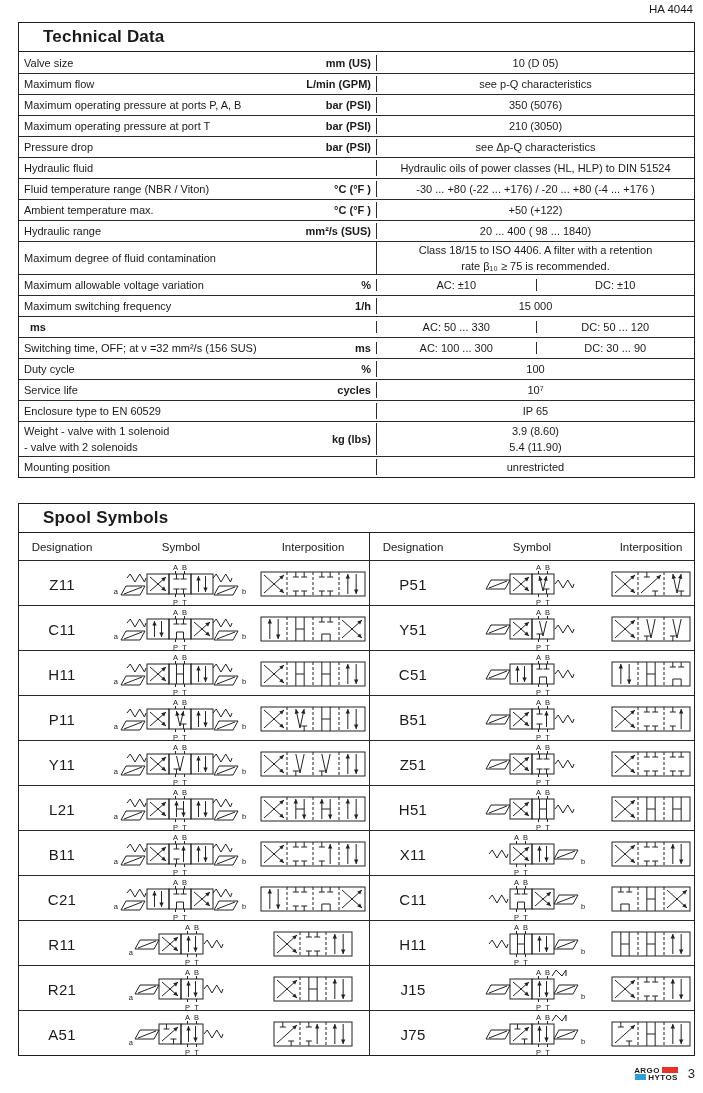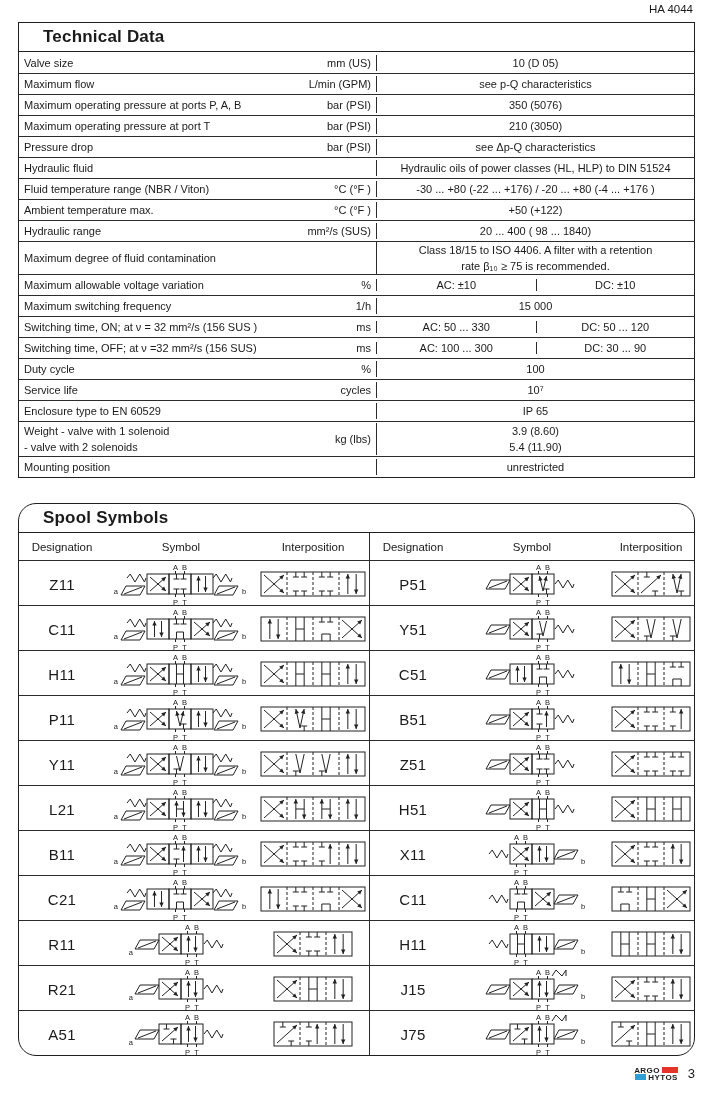--- a/index.html
+++ b/index.html
@@ -12,29 +12,29 @@
 
   .box { position:absolute; left:18px; right:8px; border:1.5px solid #1f1f1f; background:#fff; }
   .box-title { font-size:17px; font-weight:bold; padding:4px 0 4px 24px; border-bottom:1.2px solid #1f1f1f; letter-spacing:.2px; }
 
   
   .tech { top:22px; }
   .trow { display:flex; align-items:center; border-top:1px solid #2b2b2b; min-height:21px; font-size:11px; }
   .trow:first-child { border-top:none; }
   .tlabel { flex:1 1 auto; display:flex; justify-content:space-between; align-items:center; padding:1px 5px 1px 5px; }
   .ltext div { line-height:16px; }
-  .lunit { white-space:nowrap; text-align:right; padding-left:6px; }
+  .lunit { white-space:nowrap; text-align:right; padding-left:6px;font-weight:bold; }
   .tvalue { flex:0 0 318px; border-left:1px solid #2b2b2b; display:flex; align-items:center; justify-content:center; text-align:center; }
   .tvalue .vtext div { line-height:16px; }
   .tvalue.split { justify-content:stretch; text-align:center; }
   .tvalue.split div { flex:1 1 50%; display:flex; align-items:center; justify-content:center; }
   .tvalue.split .dc { border-left:1px solid #2b2b2b; align-self:stretch; }
 
   
-  .spool { top:503px;border-radius:18px; }
+  .spool { top:503px; }
   .spool-table { display:flex; align-items:flex-end; }
   .spool-half { flex:1 1 50%; }
   .spool-half.right { border-left:1px solid #2b2b2b; }
   .spool-head { display:grid; grid-template-columns:86px 152px 1fr; height:27px; align-items:center; font-size:11.5px; }
   .spool-head div { text-align:center; }
   .spool-row { display:grid; grid-template-columns:86px 152px 1fr; height:45px; align-items:center; border-top:1px solid #2b2b2b; }
   .des { text-align:center; font-size:15px; letter-spacing:.3px; }
   .sym, .itp { display:flex; align-items:center; justify-content:center; }
   svg { display:block; }
 
@@ -209,23 +209,20 @@
             <div class="lunit">1/h</div>
           </div>
           <div class="tvalue">
             <div class="vtext">
               <div>15 000</div>
             </div>
           </div>
         </div>
         <div class="trow">
           <div class="tlabel">
-            <div class="ltext">
-              <div>Switching time, ON; at ν = 32 mm²/s (156 SUS )</div>
-            </div>
             <div class="lunit">ms</div>
           </div>
           <div class="tvalue split">
             <div>AC: 50 ... 330</div>
             <div class="dc">DC: 50 ... 120</div>
           </div>
         </div>
         <div class="trow">
           <div class="tlabel">
             <div class="ltext">

